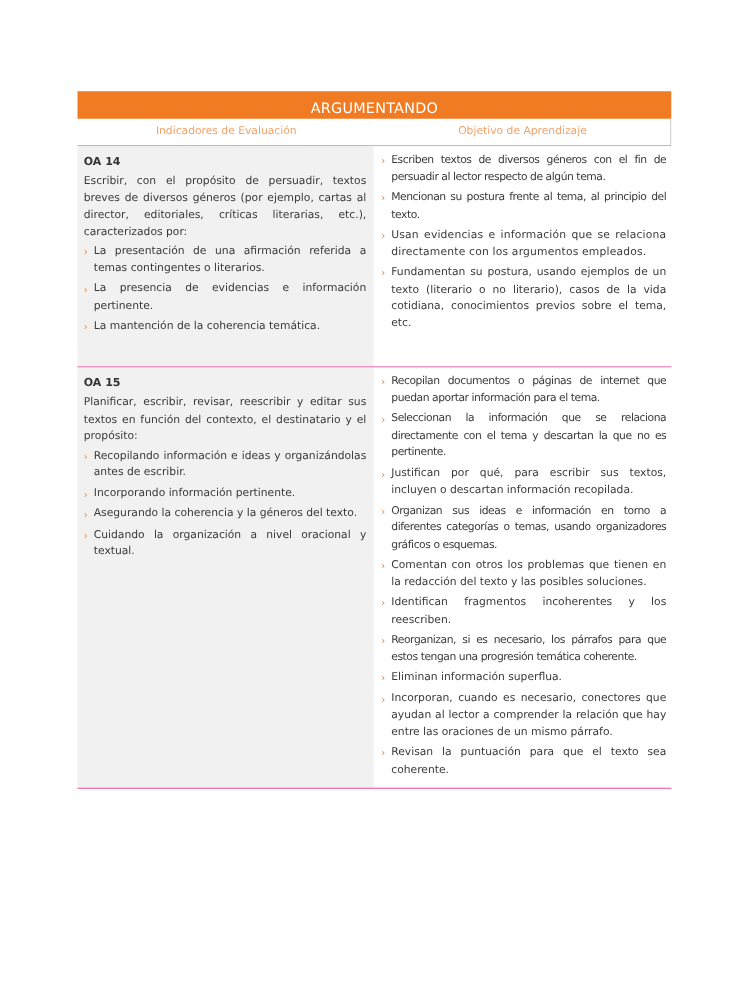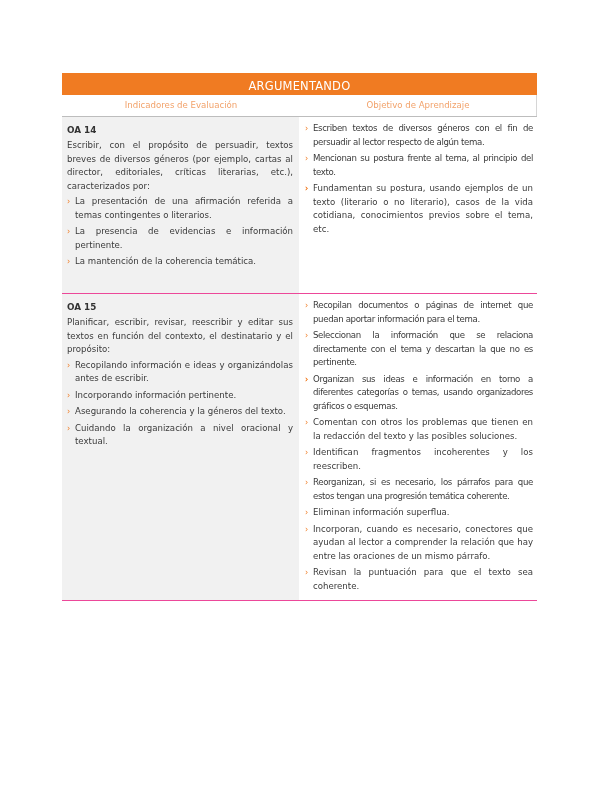--- a/index.html
+++ b/index.html
@@ -126,42 +126,42 @@
       <ul class="bullets">
         <li><span class="marker">›</span><span>La presentación de una afirmación referida a temas contingentes o literarios.</span></li>
         <li><span class="marker">›</span><span>La presencia de evidencias e información pertinente.</span></li>
         <li><span class="marker">›</span><span>La mantención de la coherencia temática.</span></li>
       </ul>
     </div>
     <div class="col-right">
       <ul class="bullets indicators">
         <li class="condensed"><span class="marker">›</span><span>Escriben textos de diversos géneros con el fin de persuadir al lector respecto de algún tema.</span></li>
         <li class="condensed"><span class="marker">›</span><span>Mencionan su postura frente al tema, al principio del texto.</span></li>
-        <li class="wide"><span class="marker">›</span></li>
+        <li class="wide"><span class="marker">›</span><span>Usan evidencias e información que se relaciona directamente con los argumentos empleados.</span></li>
         <li><span class="marker">›</span><span>Fundamentan su postura, usando ejemplos de un texto (literario o no literario), casos de la vida cotidiana, conocimientos previos sobre el tema, etc.</span></li>
       </ul>
     </div>
   </div>
 
   <div class="row row2">
     <div class="col-left">
       <div class="oa-code">OA 15</div>
       <div class="oa-text">Planificar, escribir, revisar, reescribir y editar sus textos en función del contexto, el destinatario y el propósito:</div>
       <ul class="bullets">
         <li><span class="marker">›</span><span>Recopilando información e ideas y organizándolas antes de escribir.</span></li>
         <li><span class="marker">›</span><span>Incorporando información pertinente.</span></li>
         <li><span class="marker">›</span><span>Asegurando la coherencia y la géneros del texto.</span></li>
         <li><span class="marker">›</span><span>Cuidando la organización a nivel oracional y textual.</span></li>
       </ul>
     </div>
     <div class="col-right">
       <ul class="bullets indicators">
         <li class="condensed"><span class="marker">›</span><span>Recopilan documentos o páginas de internet que puedan aportar información para el tema.</span></li>
         <li class="condensed"><span class="marker">›</span><span>Seleccionan la información que se relaciona directamente con el tema y descartan la que no es pertinente.</span></li>
-        <li><span class="marker">›</span></li>
+        <li><span class="marker">›</span><span>Justifican por qué, para escribir sus textos, incluyen o descartan información recopilada.</span></li>
         <li class="condensed"><span class="marker">›</span><span>Organizan sus ideas e información en torno a diferentes categorías o temas, usando organizadores gráficos o esquemas.</span></li>
         <li><span class="marker">›</span><span>Comentan con otros los problemas que tienen en la redacción del texto y las posibles soluciones.</span></li>
         <li><span class="marker">›</span><span>Identifican fragmentos incoherentes y los reescriben.</span></li>
         <li class="condensed"><span class="marker">›</span><span>Reorganizan, si es necesario, los párrafos para que estos tengan una progresión temática coherente.</span></li>
         <li><span class="marker">›</span><span>Eliminan información superflua.</span></li>
         <li><span class="marker">›</span><span>Incorporan, cuando es necesario, conectores que ayudan al lector a comprender la relación que hay entre las oraciones de un mismo párrafo.</span></li>
         <li><span class="marker">›</span><span>Revisan la puntuación para que el texto sea coherente.</span></li>
       </ul>
     </div>
   </div>

